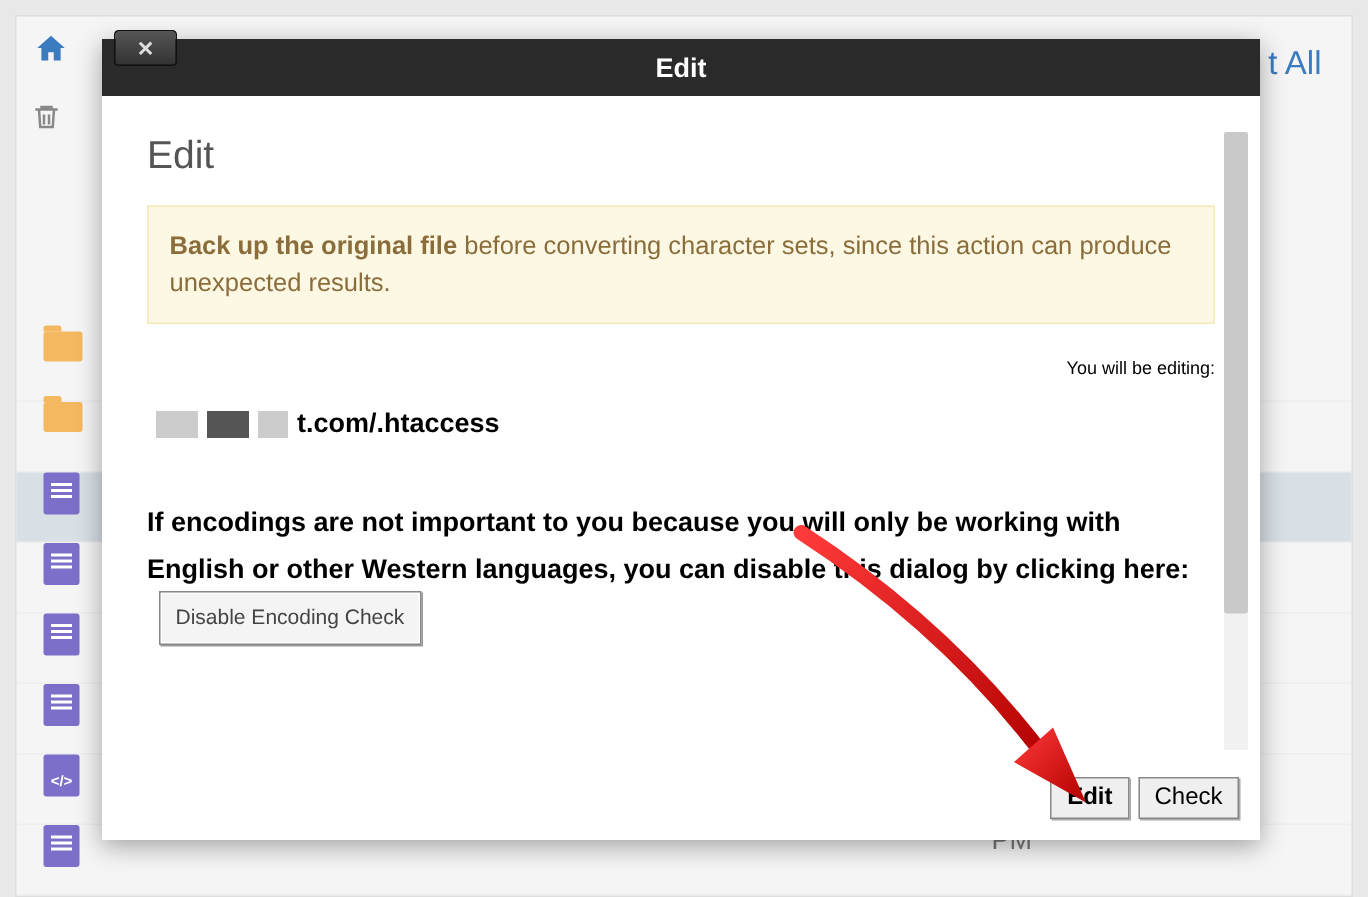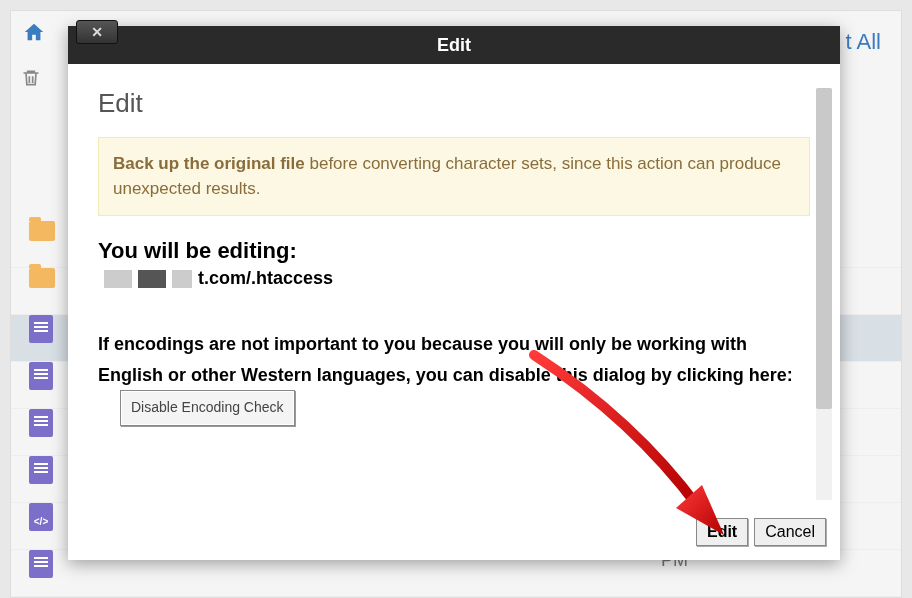--- a/index.html
+++ b/index.html
@@ -158,29 +158,30 @@
   background: #fcf8e3;
   border: 1px solid #f5e9b8;
   padding: 14px 14px;
   color: #8a6d3b;
   font-size: 17px;
   line-height: 1.45;
   margin-bottom: 22px;
 }
 .warning-box strong { font-weight: bold; }
 .editing-label {
-  font-weight: bold;
-  font-size: 22px;
+  font-weight: normal;
+  font-size: 12px;
   color: #000;
+  text-align: right;
 }
 .editing-path {
   font-weight: bold;
   font-size: 18px;
   color: #000;
-  margin-top: 4px;
+  margin-top: 20px;
   padding-left: 6px;
   display: flex;
   align-items: center;
   gap: 6px;
   text-align: center;
 }
 .redact { display: inline-block; background: #ccc; height: 18px; }
 .redact.dark { background: #555; }
 .encoding-para {
   margin-top: 40px;
@@ -191,21 +192,21 @@
 }
 .disable-btn {
   display: inline-block;
   font-weight: normal;
   font-size: 14px;
   color: #444;
   background: #f4f4f4;
   padding: 5px 10px;
   border: 1px solid #888;
   box-shadow: inset 0 0 0 1px #fff, 1px 1px 0 #999;
-  margin-left: 22px;
+  margin-left: 8px;
   cursor: pointer;
   vertical-align: middle;
 }
 .modal-scrollbar {
   position: absolute;
   top: 24px;
   right: 8px;
   bottom: 10px;
   width: 16px;
   background: #f1f1f1;
@@ -344,21 +345,21 @@
       <span class="disable-btn">Disable Encoding Check</span>
     </p>
 
     <div class="modal-scrollbar">
       <div class="modal-scrollbar-thumb"></div>
     </div>
   </div>
 
   <div class="modal-footer">
     <button class="edit-btn">Edit</button>
-    <button>Cancel</button>
+    <button>Check</button>
   </div>
 </div>
 
 <svg class="annotation-arrow" viewBox="0 0 240 220">
   <defs>
     <linearGradient id="redgrad" x1="0" y1="0" x2="1" y2="1">
       <stop offset="0%" stop-color="#ff3a3a"></stop>
       <stop offset="100%" stop-color="#b20000"></stop>
     </linearGradient>
   </defs>

